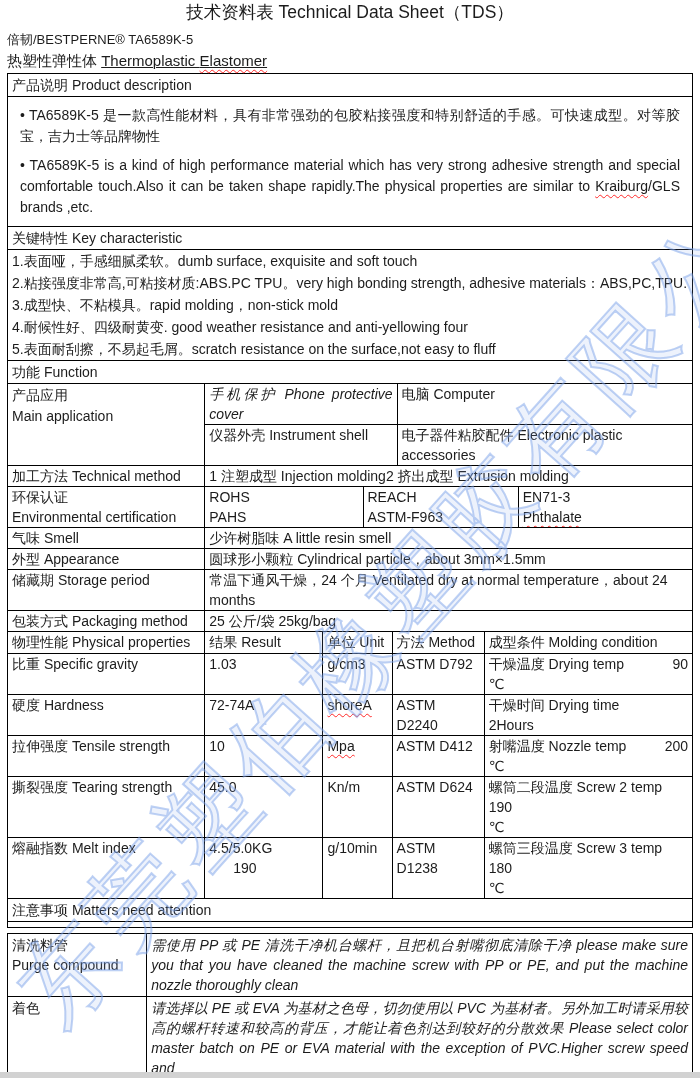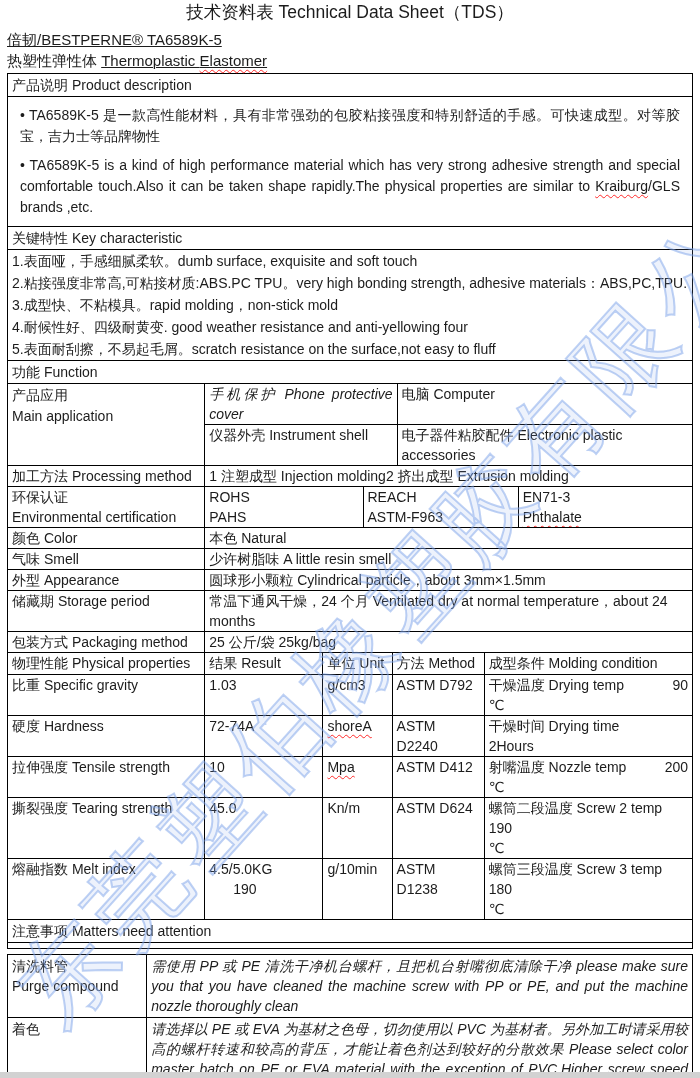--- a/index.html
+++ b/index.html
@@ -5,21 +5,21 @@
   html,body { margin:0; padding:0; }
   body {
     width:700px; height:1078px; background:#ffffff;
     font-family:"Liberation Sans","DejaVu Sans",sans-serif;
     color:#1c1c1c; position:relative; overflow:hidden;
   }
   .page { position:relative; width:700px; height:1078px; overflow:hidden; }
 
   
   .title { margin:0 0 5px 0; text-align:center; font-size:17.5px; font-weight:400; }
-  .brand-line { margin:0 0 0 7px; font-size:15px; line-height:21px;text-decoration:underline; }
+  .brand-line { margin:0 0 0 7px; font-size:13px; line-height:21px; }
   .type-line  { margin:0 0 2px 7px; font-size:15px; line-height:21px; }
   .u-solid { text-decoration:underline; text-decoration-thickness:1px; }
   .sq {
     text-decoration-line:underline; text-decoration-style:wavy;
     text-decoration-color:#ff2a2a; text-decoration-thickness:1px;
     text-underline-offset:3px; text-decoration-skip-ink:none;
   }
   .u-solid .sq { text-decoration-line:underline; }
 
   
@@ -117,21 +117,21 @@
   </tbody>
     </table>
 
   <table>
     <colgroup>
         <col style="width:197px">
         <col style="width:487px">
       </colgroup>
     <tbody>
         <tr>
-      <td>加工方法 Processing method</td>
+      <td>加工方法 Technical method</td>
       <td><span>1 注塑成型 Injection molding</span><span class="proc-item2">2 挤出成型 Extrusion molding</span></td>
     </tr>
   </tbody>
     </table>
 
   <table>
     <colgroup>
         <col style="width:197px">
         <col style="width:158px">
         <col style="width:155px">
@@ -158,24 +158,20 @@
     </tr>
   </tbody>
     </table>
 
   <table>
     <colgroup>
         <col style="width:197px">
         <col style="width:487px">
       </colgroup>
     <tbody>
-        <tr>
-      <td>颜色 Color</td>
-      <td>本色 Natural</td>
-    </tr>
     <tr>
       <td>气味 Smell</td>
       <td>少许树脂味 A little resin smell</td>
     </tr>
     <tr>
       <td>外型 Appearance</td>
       <td>圆球形小颗粒 Cylindrical particle，about 3mm×1.5mm</td>
     </tr>
     <tr>
       <td>储藏期 Storage period</td>

